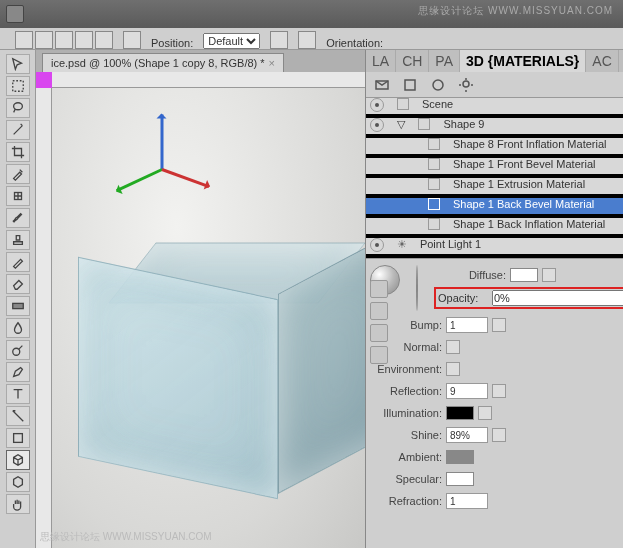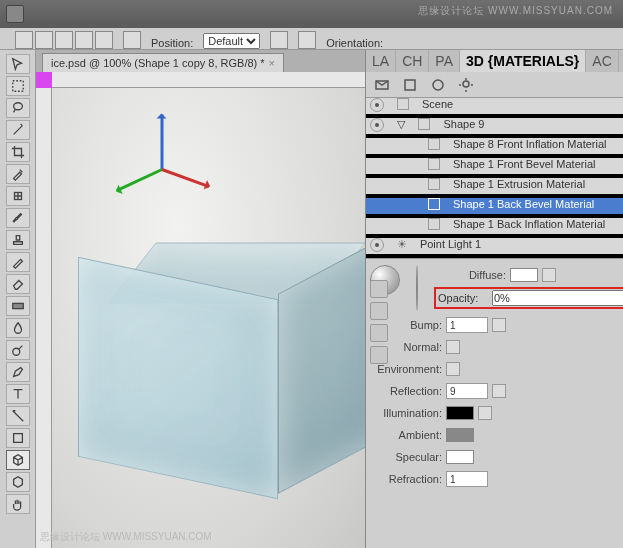--- a/index.html
+++ b/index.html
@@ -346,20 +346,25 @@
           <span class="plabel">Reflection:</span>
           <input value="9" style="">
           <span class="mi"></span>
         </div>
       <div class="mat-line">
           <span class="plabel">Illumination:</span>
           <span class="swatch" style="background:#000"></span>
           <span class="mi"></span>
         </div>
       <div class="mat-line">
+          <span class="plabel">Shine:</span>
+          <input value="89%" style="">
+          <span class="mi"></span>
+        </div>
+      <div class="mat-line">
           <span class="plabel">Ambient:</span>
           <span class="swatch grey"></span>
         </div>
       <div class="mat-line">
           <span class="plabel">Specular:</span>
           <span class="swatch"></span>
         </div>
       <div class="mat-line">
           <span class="plabel">Refraction:</span>
           <input value="1" style="">

